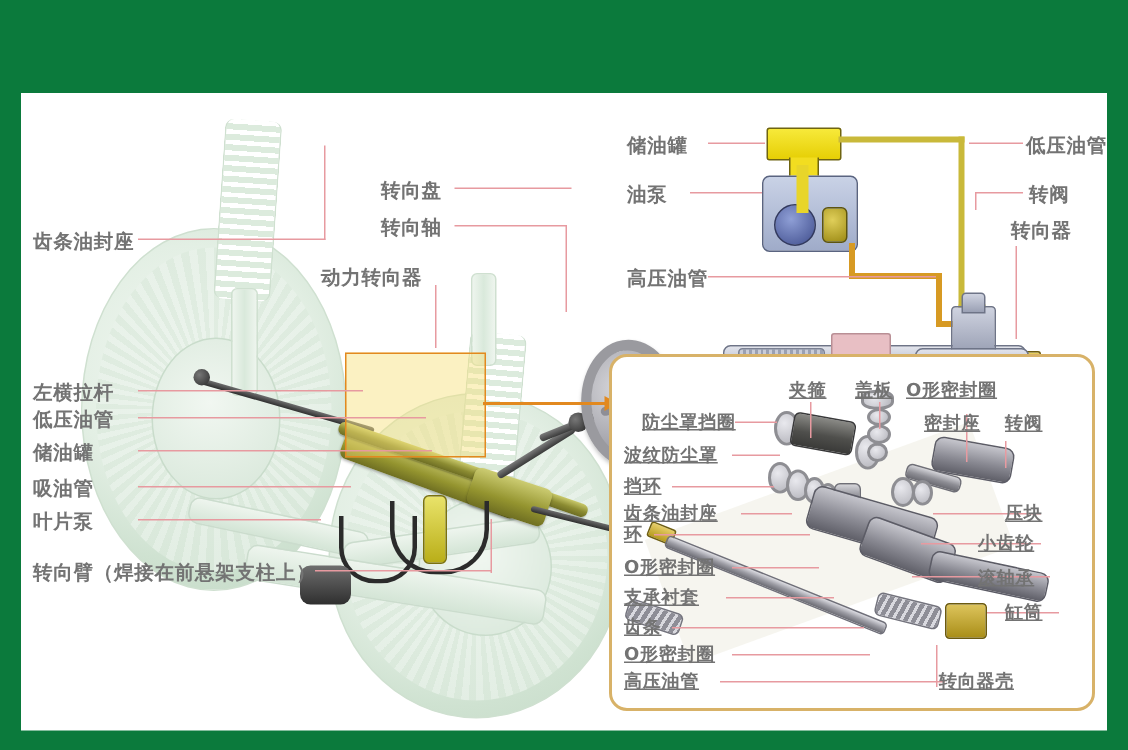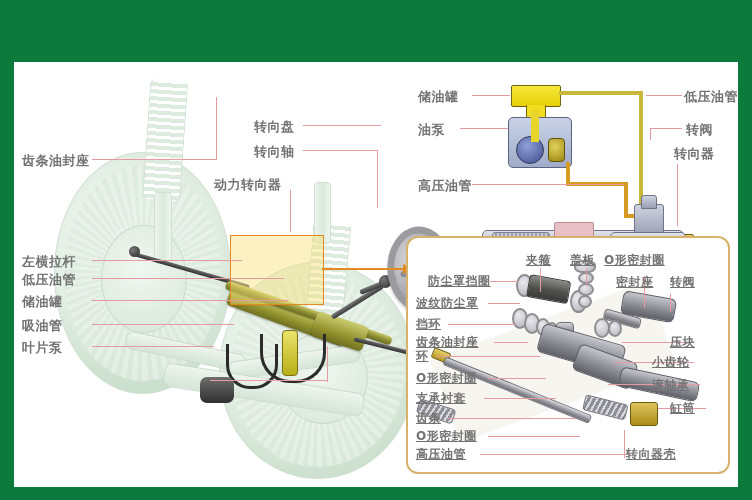--- a/index.html
+++ b/index.html
@@ -319,20 +319,21 @@
 
     <div class="lbl" style="left:240px;top:56px;">转向盘</div>
     <div class="lbl" style="left:240px;top:81px;">转向轴</div>
     <div class="lbl" style="left:200px;top:114px;">动力转向器</div>
 
     <div class="lbl" style="left:8px;top:191px;">左横拉杆</div>
     <div class="lbl" style="left:8px;top:209px;">低压油管</div>
     <div class="lbl" style="left:8px;top:231px;">储油罐</div>
     <div class="lbl" style="left:8px;top:255px;">吸油管</div>
     <div class="lbl" style="left:8px;top:277px;">叶片泵</div>
+    <div class="lbl" style="left:8px;top:311px;">转向臂（焊接在前悬架支柱上）</div>
 
     <div>
       <div class="leader" style="left:458px;top:33px;width:38px;"></div>
       <div class="leader" style="left:446px;top:66px;width:48px;"></div>
       <div class="leader" style="left:458px;top:122px;width:152px;"></div>
       <div class="leader" style="left:632px;top:33px;width:36px;"></div>
       <div class="leader" style="left:636px;top:66px;width:32px;"></div>
       <div class="leader" style="left:636px;top:66px;width:1.4px;height:12px;"></div>
       <div class="leader" style="left:663px;top:102px;width:1.4px;height:62px;"></div>
     </div>

